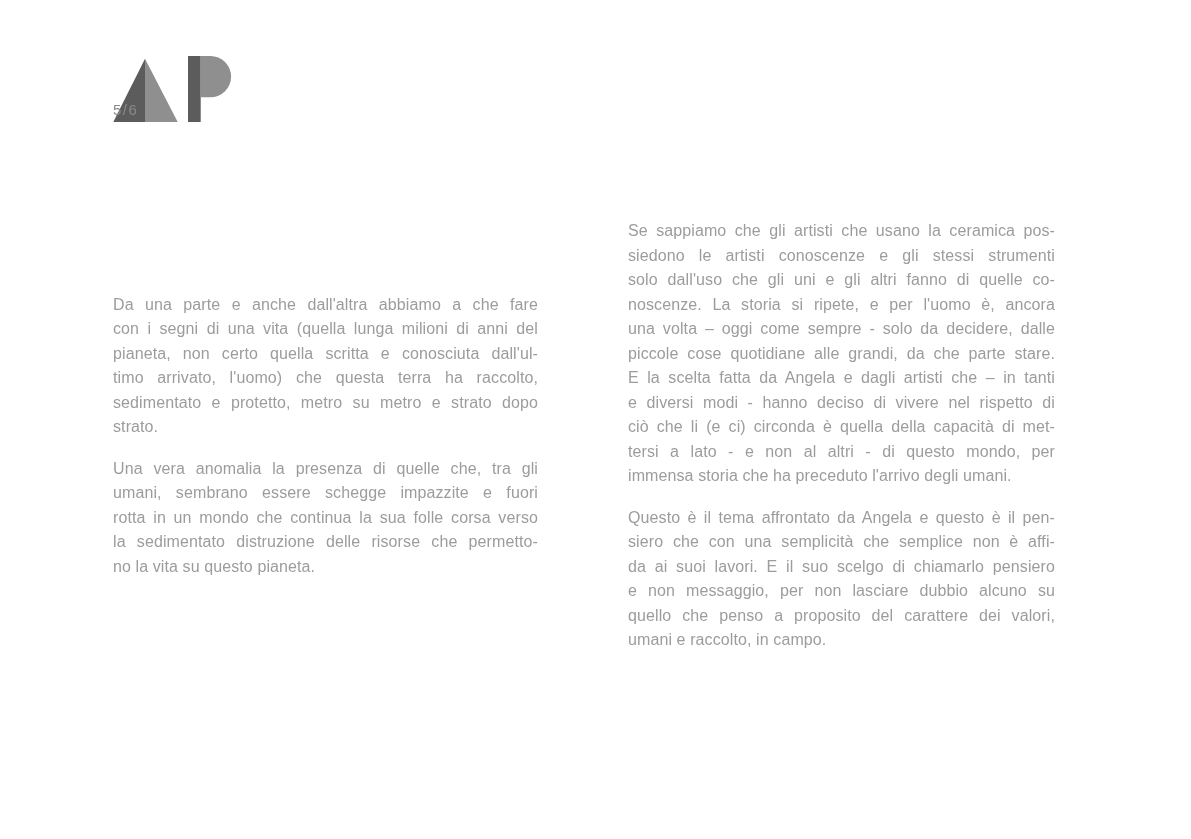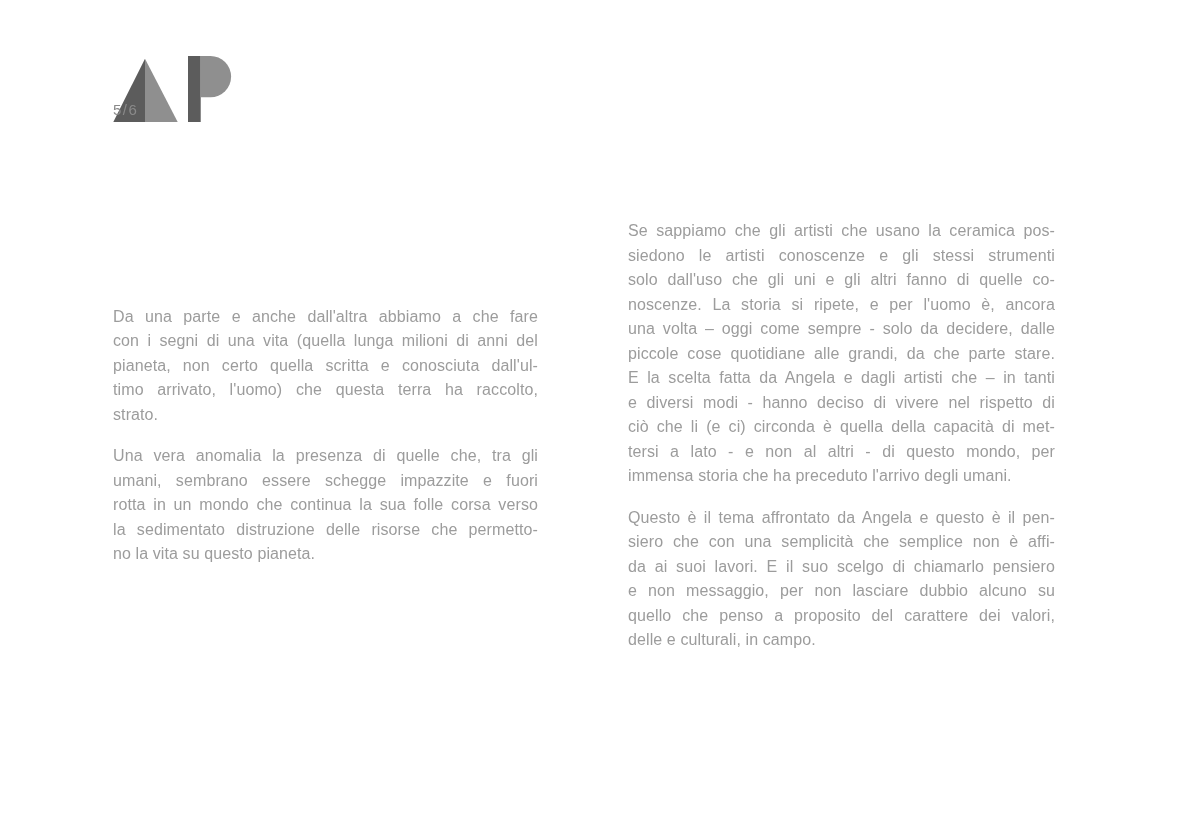--- a/index.html
+++ b/index.html
@@ -72,20 +72,21 @@
 
 <div class="page-number">5/6</div>
 
 <div class="columns">
   <div class="col left">
       <div class="para">
         <div class="line">Da una parte e anche dall'altra abbiamo a che fare</div>
         <div class="line">con i segni di una vita (quella lunga milioni di anni del</div>
         <div class="line">pianeta, non certo quella scritta e conosciuta dall'ul-</div>
         <div class="line">timo arrivato, l'uomo) che questa terra ha raccolto,</div>
+        <div class="line">sedimentato e protetto, metro su metro e strato dopo</div>
         <div class="line last">strato.</div>
       </div>
       <div class="para">
         <div class="line">Una vera anomalia la presenza di quelle che, tra gli</div>
         <div class="line">umani, sembrano essere schegge impazzite e fuori</div>
         <div class="line">rotta in un mondo che continua la sua folle corsa verso</div>
         <div class="line">la sedimentato distruzione delle risorse che permetto-</div>
         <div class="line last">no la vita su questo pianeta.</div>
       </div>
     </div>
@@ -102,16 +103,16 @@
         <div class="line">ciò che li (e ci) circonda è quella della capacità di met-</div>
         <div class="line">tersi a lato - e non al altri - di questo mondo, per</div>
         <div class="line last">immensa storia che ha preceduto l'arrivo degli umani.</div>
       </div>
       <div class="para">
         <div class="line">Questo è il tema affrontato da Angela e questo è il pen-</div>
         <div class="line">siero che con una semplicità che semplice non è affi-</div>
         <div class="line">da ai suoi lavori. E il suo scelgo di chiamarlo pensiero</div>
         <div class="line">e non messaggio, per non lasciare dubbio alcuno su</div>
         <div class="line">quello che penso a proposito del carattere dei valori,</div>
-        <div class="line last">delle e culturali, in campo.</div>
+        <div class="line last">umani e raccolto, in campo.</div>
       </div>
     </div>
 </div>
 
 </body></html>

